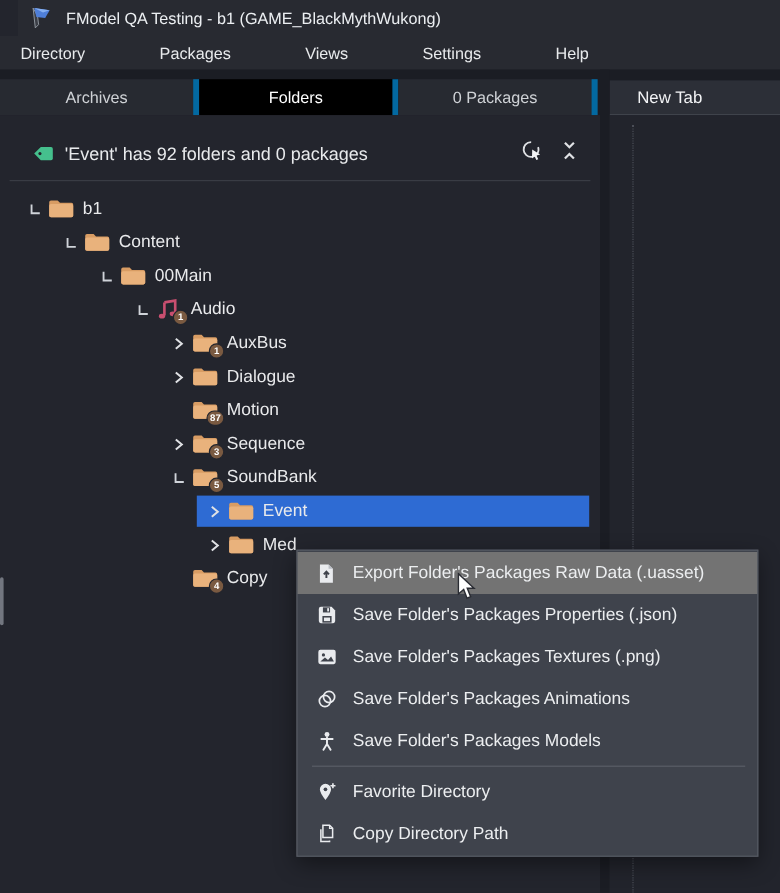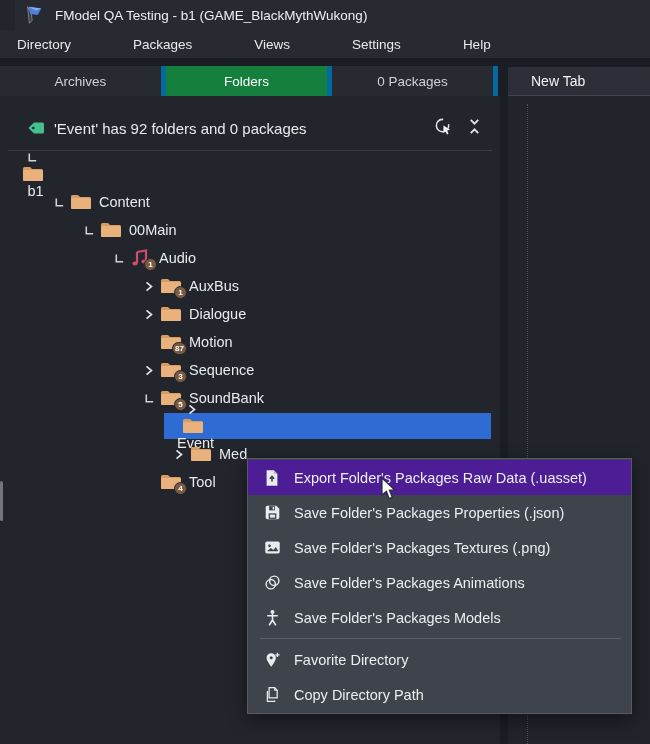--- a/index.html
+++ b/index.html
@@ -14,21 +14,21 @@
   #window-title { font-size:13.5px; color:#eceff2; }
   #menubar { position:absolute; left:0; top:30px; width:650px; height:28px; background:#282a31;
     display:flex; align-items:center; padding-left:4px;gap:36px; }
   .menubar-item { font-size:13.5px; color:#e8eaec; padding:4px 13px; cursor:default; }
 
   
   #tabstrip { position:absolute; left:0; top:58px; width:650px; height:38px; background:#1b1d24; }
   #left-tabs { position:absolute; left:0; top:8px; width:500px; height:30px; display:flex; }
   .tab { width:166px; height:30px; display:flex; align-items:center; justify-content:center;
     background:#272a31; color:#cfd2d6; font-size:13.5px; border-right:5px solid #0369a1; }
-  .tab.active { background:#15803d; color:#ffffff; }
+  .tab.active { background:#000000; color:#ffffff; }
   #newtab-bar { position:absolute; left:508px; top:9px; width:142px; height:29px; background:#2c2f37;
     display:flex; align-items:center; padding-left:23px; font-size:14px; color:#f2f3f5;
     border-bottom:1px solid #3f434b; }
 
   
   #left-panel { position:absolute; left:0; top:96px; width:500px; height:648px; background:#23252d; }
   #gap-col { position:absolute; left:500px; top:58px; width:8px; height:686px; background:#1b1d24; }
   #right-panel { position:absolute; left:508px; top:96px; width:142px; height:648px; background:#22242c; }
   #right-dotted { position:absolute; left:19px; top:8px; height:640px; width:0;
     border-left:1px dotted #4b4e57; }
@@ -54,21 +54,21 @@
   .tree-label { margin-left:7px; font-size:14.5px; color:#e9eaec; white-space:nowrap; }
 
   
   #left-scroll-hint { position:absolute; left:0; top:385px; width:3px; height:40px;
     background:#868b94; border-radius:2px; opacity:.8; }
 
   
   #context-menu { position:absolute; left:247px; top:458px; width:385px; background:#3f434c;
     border:1px solid #565a63; box-shadow:0 6px 18px rgba(0,0,0,.45); padding:1px 0; z-index:10; }
   .cm-item { height:35px; display:flex; align-items:center; padding-left:14px; font-size:14.5px; color:#eceef0; }
-  .cm-item.highlight { background:#4c1d95; }
+  .cm-item.highlight { background:#737373; }
   .cm-icon { width:20px; height:20px; margin-right:12px; display:flex; align-items:center; justify-content:center; }
   .cm-sep { height:0; border-top:1px solid #5a5e66; margin:3px 10px 3px 12px; }
 
   
   #cursor { position:absolute; left:381px; top:477px; z-index:20; }
 </style>
 </head>
 <body>
 
 <div id="app">
@@ -125,21 +125,21 @@
           <svg viewBox="0 0 16 18" width="15" height="17">
             <path d="M4 2 L8 6 L12 2" fill="none" stroke="#dfe1e4" stroke-width="2"></path>
             <path d="M4 16 L8 12 L12 16" fill="none" stroke="#dfe1e4" stroke-width="2"></path>
           </svg>
         </span>
       </span>
     </div>
     <div id="status-divider"></div>
     <div id="tree">
         <div class="tree-row">
-          <div class="rowcontent" style="margin-left: 20px; flex-direction: column;">
+          <div class="rowcontent" style="margin-left: 20px;">
             <span class="arrow-slot">
               <svg viewBox="0 0 12 12" width="11" height="11">
       <path d="M2.5 1.5 L2.5 9.5 L10 9.5" fill="none" stroke="#cfd3d9" stroke-width="1.7"></path>
               </svg>
             </span>
             <span class="tree-icon"><svg viewBox="0 0 22 18" width="22" height="18">
       <path d="M1 3.5 Q1 2 2.5 2 L8 2 L10 4 L19.5 4 Q21 4 21 5.5 L21 14.5 Q21 16 19.5 16 L2.5 16 Q1 16 1 14.5 Z" fill="#d89c63"></path>
       <path d="M1 6.5 Q1 5 2.5 5 L19.5 5 Q21 5 21 6.5 L21 14.5 Q21 16 19.5 16 L2.5 16 Q1 16 1 14.5 Z" fill="#e9b27c"></path>
               </svg></span>
             <span class="tree-label">b1</span>
@@ -250,21 +250,21 @@
             </span>
             <span class="tree-icon"><svg viewBox="0 0 22 18" width="22" height="18">
       <path d="M1 3.5 Q1 2 2.5 2 L8 2 L10 4 L19.5 4 Q21 4 21 5.5 L21 14.5 Q21 16 19.5 16 L2.5 16 Q1 16 1 14.5 Z" fill="#d89c63"></path>
       <path d="M1 6.5 Q1 5 2.5 5 L19.5 5 Q21 5 21 6.5 L21 14.5 Q21 16 19.5 16 L2.5 16 Q1 16 1 14.5 Z" fill="#e9b27c"></path>
               </svg><span class="badge">5</span></span>
             <span class="tree-label">SoundBank</span>
           </div>
         </div>
         <div class="tree-row">
           <div class="sel-bg" style="left: 164px;"></div>
-          <div class="rowcontent" style="margin-left: 170px; flex-direction: column;">
+          <div class="rowcontent" style="margin-left: 170px;">
             <span class="arrow-slot">
               <svg viewBox="0 0 12 14" width="10" height="13">
       <path d="M3 2 L9 7 L3 12" fill="none" stroke="#dfe1e4" stroke-width="2"></path>
               </svg>
             </span>
             <span class="tree-icon"><svg viewBox="0 0 22 18" width="22" height="18">
       <path d="M1 3.5 Q1 2 2.5 2 L8 2 L10 4 L19.5 4 Q21 4 21 5.5 L21 14.5 Q21 16 19.5 16 L2.5 16 Q1 16 1 14.5 Z" fill="#d89c63"></path>
       <path d="M1 6.5 Q1 5 2.5 5 L19.5 5 Q21 5 21 6.5 L21 14.5 Q21 16 19.5 16 L2.5 16 Q1 16 1 14.5 Z" fill="#e9b27c"></path>
               </svg></span>
             <span class="tree-label">Event</span>
@@ -284,21 +284,21 @@
             <span class="tree-label">Med</span>
           </div>
         </div>
         <div class="tree-row">
           <div class="rowcontent" style="margin-left: 140px;">
             <span class="arrow-slot"></span>
             <span class="tree-icon"><svg viewBox="0 0 22 18" width="22" height="18">
       <path d="M1 3.5 Q1 2 2.5 2 L8 2 L10 4 L19.5 4 Q21 4 21 5.5 L21 14.5 Q21 16 19.5 16 L2.5 16 Q1 16 1 14.5 Z" fill="#d89c63"></path>
       <path d="M1 6.5 Q1 5 2.5 5 L19.5 5 Q21 5 21 6.5 L21 14.5 Q21 16 19.5 16 L2.5 16 Q1 16 1 14.5 Z" fill="#e9b27c"></path>
               </svg><span class="badge">4</span></span>
-            <span class="tree-label">Tool</span>
+            <span class="tree-label">Copy</span>
           </div>
         </div>
       </div>
     <div id="left-scroll-hint"></div>
   </div>
 
   <div id="right-panel">
     <div id="right-dotted"></div>
   </div>
 

